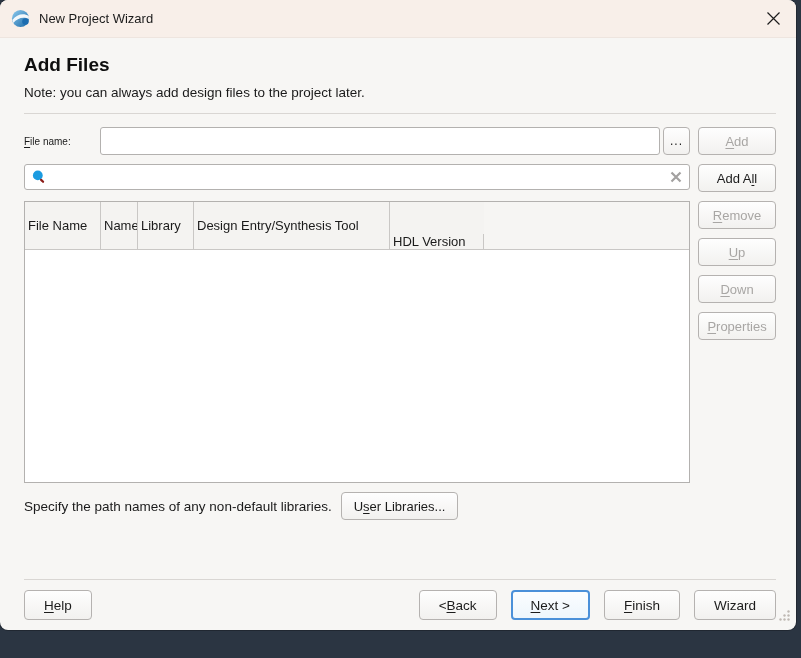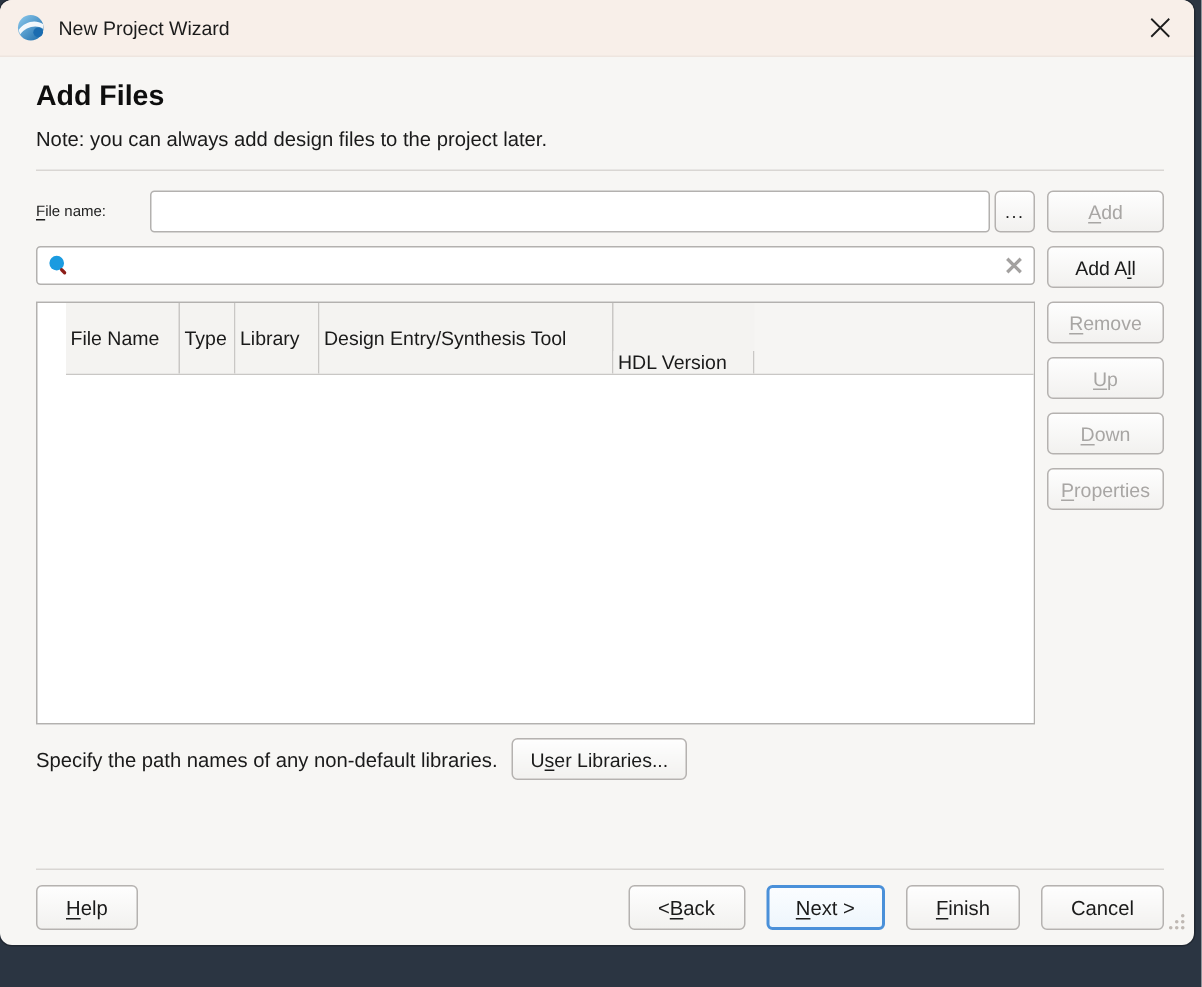--- a/index.html
+++ b/index.html
@@ -72,21 +72,21 @@
   }
   .clear-btn { display:flex; cursor:pointer; }
 
   .side-cell { display:flex; }
   .side-cell .btn { width:100%; }
   .side-stack { display:flex; flex-direction:column; gap:9px; }
 
   
   .table {
     height:282px; box-sizing:border-box; background:#fff;
-    border:1px solid #b3b1af; display:flex; flex-direction:column;padding-left:19px;
+    border:1px solid #b3b1af; display:flex; flex-direction:column;
   }
   .thead { flex:0 0 25px; display:flex; background:#f4f3f1; border-bottom:1px solid #c9c7c5; }
   .th {
     box-sizing:border-box; padding:0 3px; display:flex; align-items:center;
     font-size:13px; color:#1a1a1a; border-right:1px solid #c9c7c5;
     white-space:nowrap; overflow:hidden; background:#f4f3f1;
   }
   .th:nth-child(1){ width:76px; }
   .th:nth-child(2){ width:37px; }
   .th:nth-child(3){ width:56px; }
@@ -168,21 +168,21 @@
         </span>
       </div>
 
       <div class="side-cell">
         <button class="btn">Add A<u>l</u>l</button>
       </div>
 
       <div class="table">
         <div class="thead">
           <div class="th">File Name</div>
-          <div class="th">Type</div>
+          <div class="th">Name</div>
           <div class="th">Library</div>
           <div class="th">Design Entry/Synthesis Tool</div>
           <div class="th">HDL Version</div>
           <div class="th filler"></div>
         </div>
         <div class="tbody"></div>
       </div>
 
       <div class="side-stack">
         <button class="btn disabled"><u>R</u>emove</button>
@@ -200,21 +200,21 @@
     <div class="spacer"></div>
 
     <div class="divider footer-div"></div>
 
     <div class="footer">
       <button class="btn"><u>H</u>elp</button>
       <span class="push"></span>
       <button class="btn">&lt; <u>B</u>ack</button>
       <button class="btn default"><u>N</u>ext &gt;</button>
       <button class="btn"><u>F</u>inish</button>
-      <button class="btn">Cancel</button>
+      <button class="btn">Wizard</button>
     </div>
   </div>
 
   <span class="resize-grip">
     <svg width="13" height="13" viewBox="0 0 13 13">
       <g fill="#b9b2ac">
         <circle cx="10.5" cy="2.5" r="1.2"></circle>
         <circle cx="6.5" cy="6.5" r="1.2"></circle>
           <circle cx="10.5" cy="6.5" r="1.2"></circle>
         <circle cx="2.5" cy="10.5" r="1.2"></circle>

